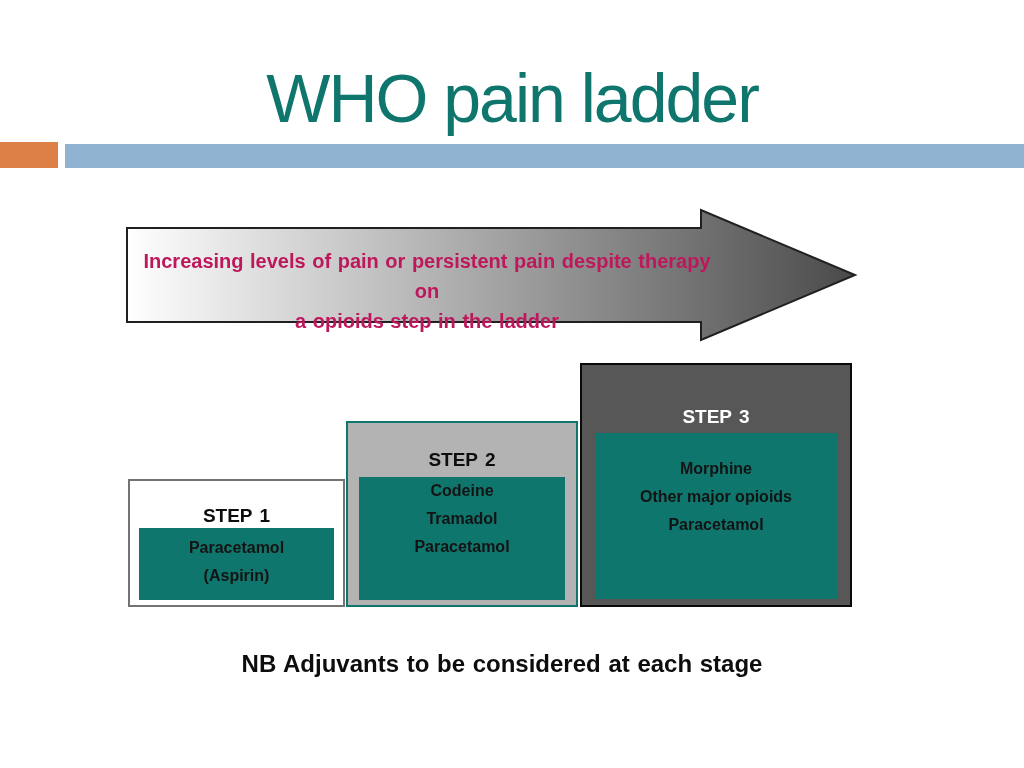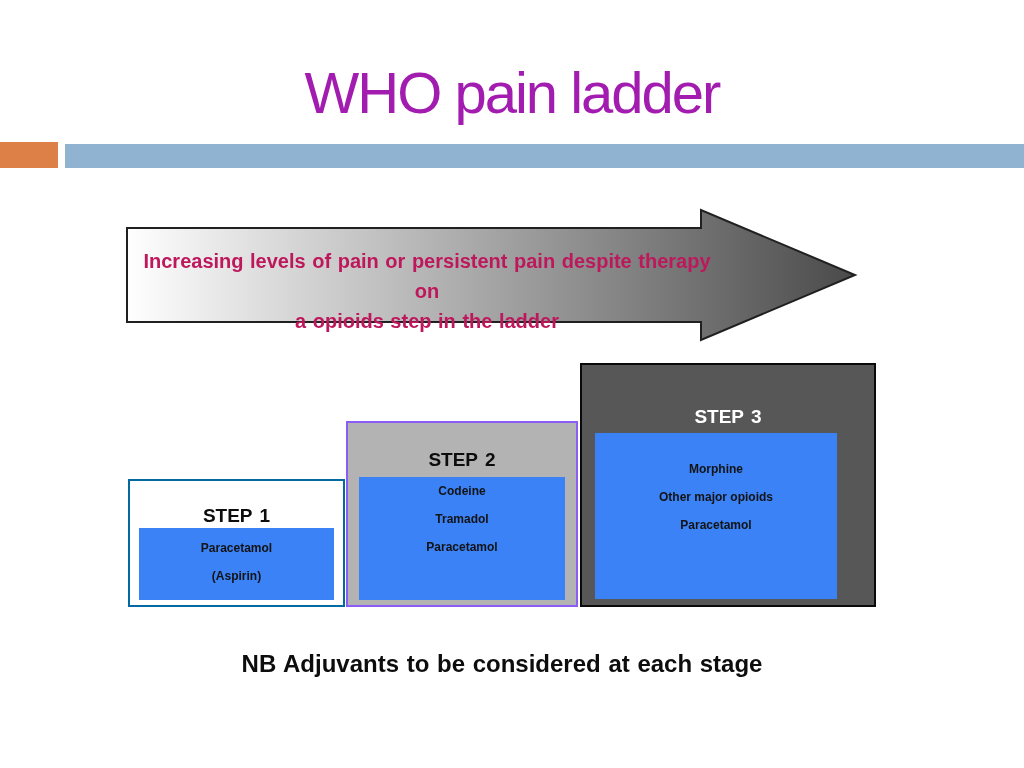--- a/index.html
+++ b/index.html
@@ -7,47 +7,47 @@
     position:relative;
     width:1024px;height:768px;
     background:#ffffff;
     overflow:hidden;
     font-family:"Liberation Sans", sans-serif;
   }
   
   .title{
     position:absolute;left:0;top:64px;width:1024px;
     text-align:center;
-    font-size:58px;line-height:1;font-weight:400;
-    letter-spacing:-2px;color:#a21caf;
+    font-size:68px;line-height:1;font-weight:400;
+    letter-spacing:-2px;color:#0f766e;
   }
   
   .deco-orange{position:absolute;left:0;top:142px;width:58px;height:26px;background:#dd8047;}
   .deco-blue{position:absolute;left:65px;top:144px;width:959px;height:24px;background:#91b3d2;}
   
   .arrow-wrap{position:absolute;left:120px;top:200px;width:740px;height:150px;}
   .arrow-text{
     position:absolute;left:132px;top:246px;width:590px;
     text-align:center;font-weight:700;font-size:20px;line-height:30px;
     color:#be185d;word-spacing:1px;
   }
   
   .step{position:absolute;box-sizing:border-box;}
-  .step1{left:128px;top:479px;width:217px;height:128px;background:#ffffff;border:2px solid #0369a1;}
-  .step2{left:346px;top:421px;width:232px;height:186px;background:#b3b3b3;border:2px solid #8b5cf6;}
-  .step3{left:580px;top:363px;width:296px;height:244px;background:#575757;border:2px solid #0a0a0a;}
+  .step1{left:128px;top:479px;width:217px;height:128px;background:#ffffff;border:2px solid #737373;}
+  .step2{left:346px;top:421px;width:232px;height:186px;background:#b3b3b3;border:2px solid #0f766e;}
+  .step3{left:580px;top:363px;width:272px;height:244px;background:#575757;border:2px solid #0a0a0a;}
   .step-label{
     text-align:center;font-weight:700;font-size:19px;color:#0d0d0d;word-spacing:2px;
   }
   .step1 .step-label{margin-top:24px;}
   .step2 .step-label{margin-top:26px;}
   .step3 .step-label{margin-top:41px;color:#ffffff;}
   .drug-box{
-    position:absolute;background:#3b82f6;box-sizing:border-box;
-    text-align:center;font-weight:700;font-size:12px;line-height:28px;color:#131313;
+    position:absolute;background:#0f766e;box-sizing:border-box;
+    text-align:center;font-weight:700;font-size:16px;line-height:28px;color:#131313;
   }
   .drug1{left:9px;top:47px;width:195px;height:72px;padding-top:6px;}
   .drug2{left:11px;top:54px;width:206px;height:123px;}
   .drug3{left:13px;top:68px;width:242px;height:166px;padding-top:22px;}
   
   .note{
     position:absolute;left:-10px;top:650px;width:1024px;
     text-align:center;font-weight:700;font-size:24px;color:#0d0d0d;word-spacing:1px;
   }
 </style>

